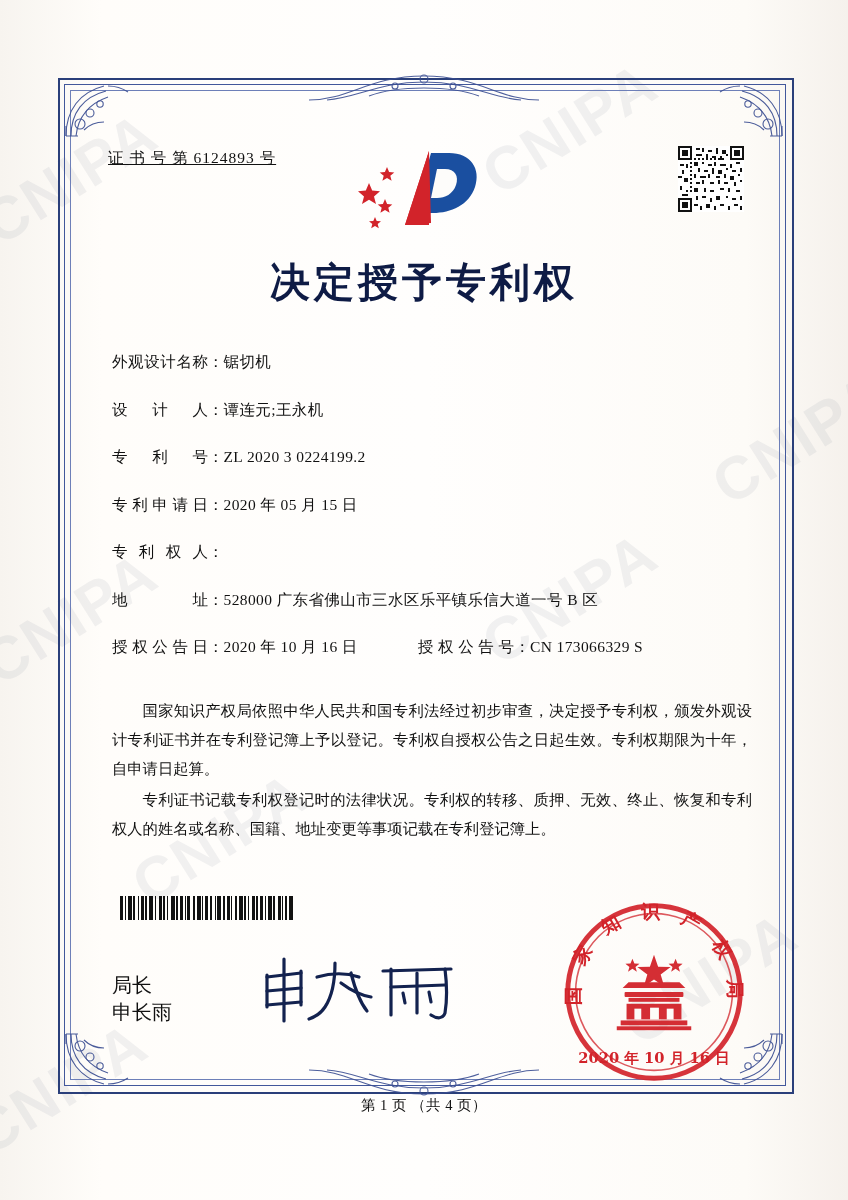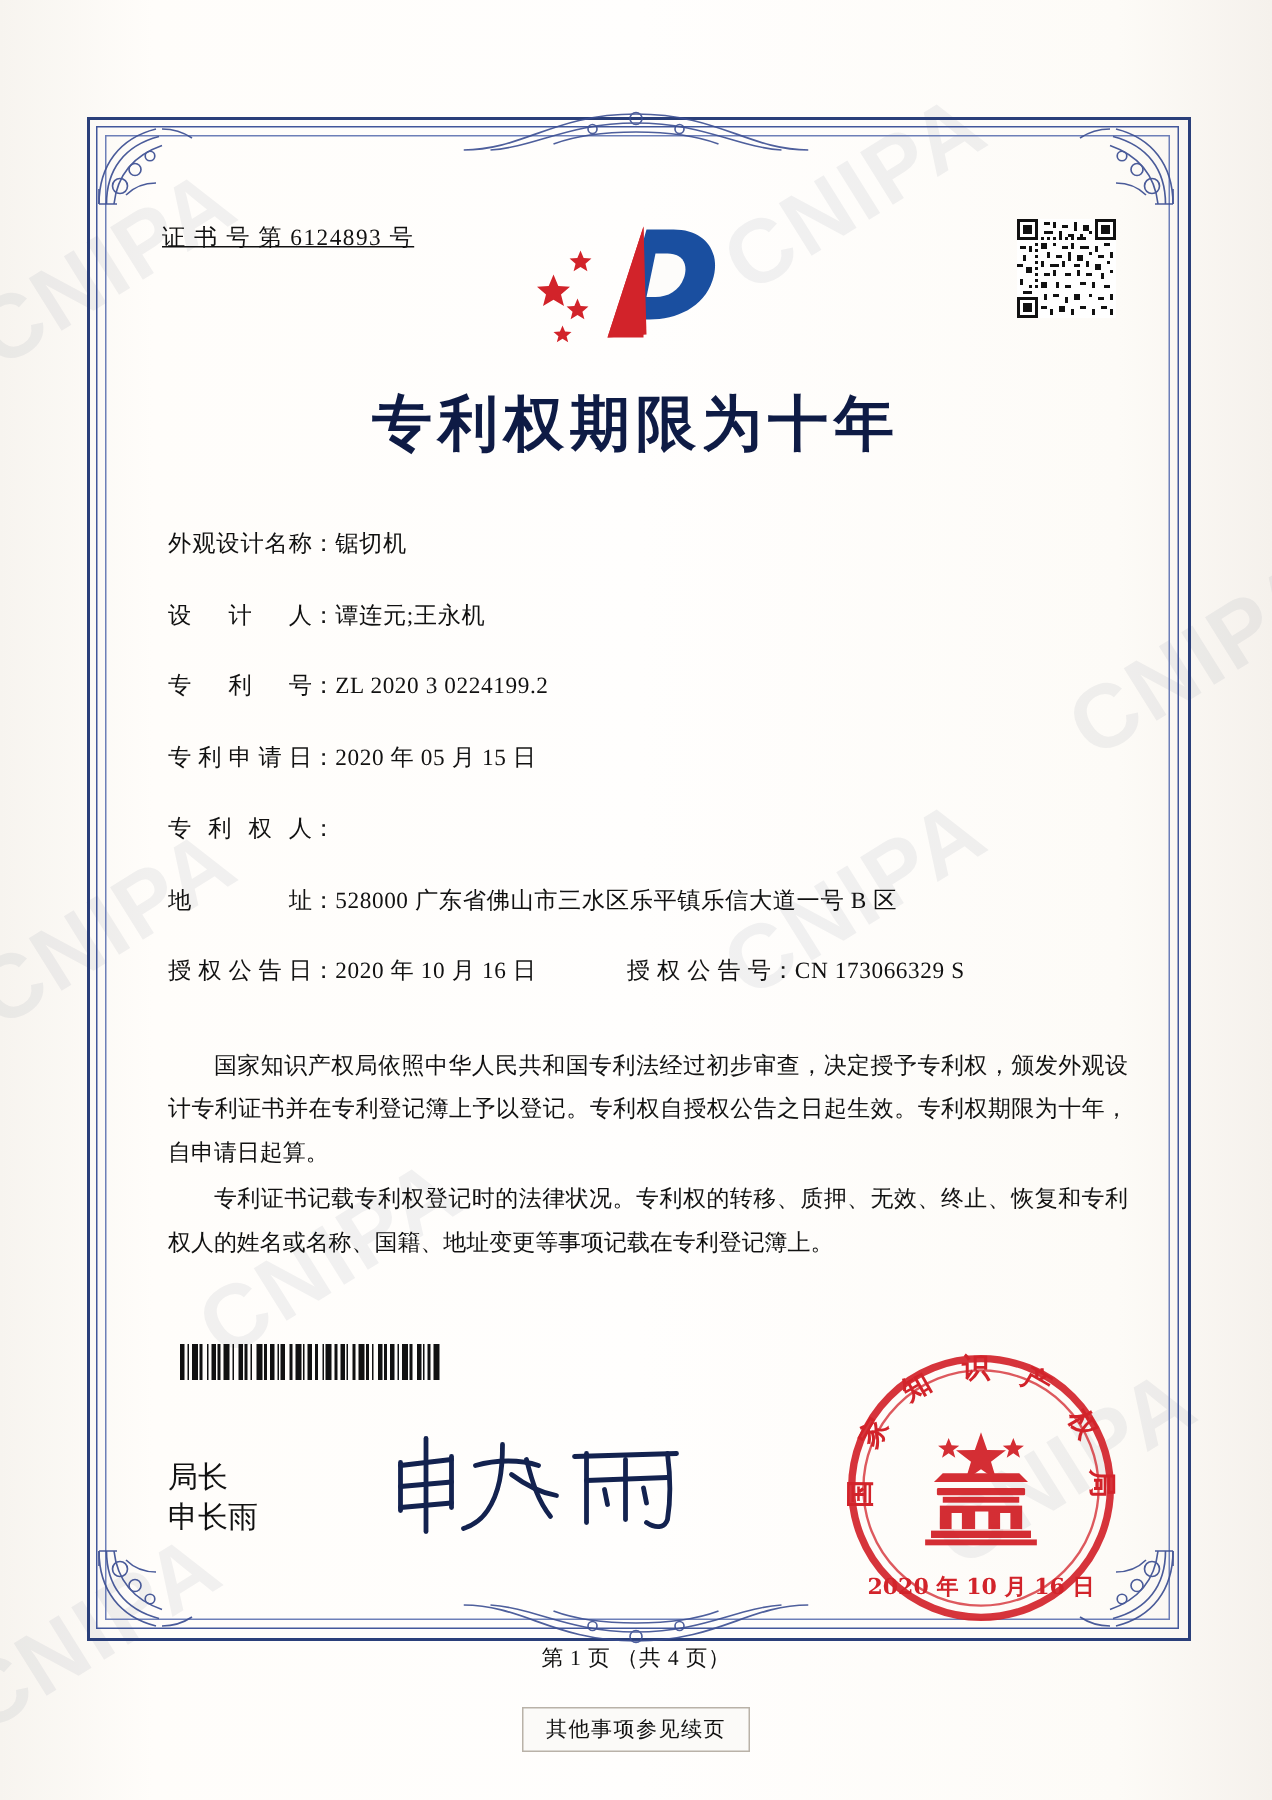--- a/index.html
+++ b/index.html
@@ -469,21 +469,21 @@
           <rect x="14" y="29" width="2" height="2"></rect>
         <rect x="18" y="30" width="1" height="2"></rect>
           <rect x="21" y="29" width="2" height="1"></rect>
         <rect x="25" y="30" width="1" height="2"></rect>
           <rect x="28" y="29" width="2" height="1"></rect>
         <rect x="31" y="30" width="1" height="2"></rect>
       </g>
     </svg>
   </div>
 
-  <div class="main-title">专利权期限为十年</div>
+  <div class="main-title">决定授予专利权</div>
 
   <div class="fields">
 
     <div class="field-row">
       <span class="field-label">
         <span>外</span>
           <span>观</span>
           <span>设</span>
           <span>计</span>
           <span>名</span>
@@ -706,14 +706,13 @@
         <rect x="66" y="129" width="68" height="5"></rect>
         <rect x="62" y="135" width="76" height="4"></rect>
         <path d="M68 96 L132 96 L126 90 L74 90 Z"></path>
       </g>
 
       <text x="100" y="172" text-anchor="middle" font-family="'DejaVu Serif','Liberation Serif',serif" font-size="15" fill="#d2232a" font-weight="600">2020 年 10 月 16 日</text>
     </svg>
   </div>
 
   <div class="page-num">第 1 页 （共 4 页）</div>
-  <div class="footer-note">其他事项参见续页</div>
 </div>
 
 </body></html>

